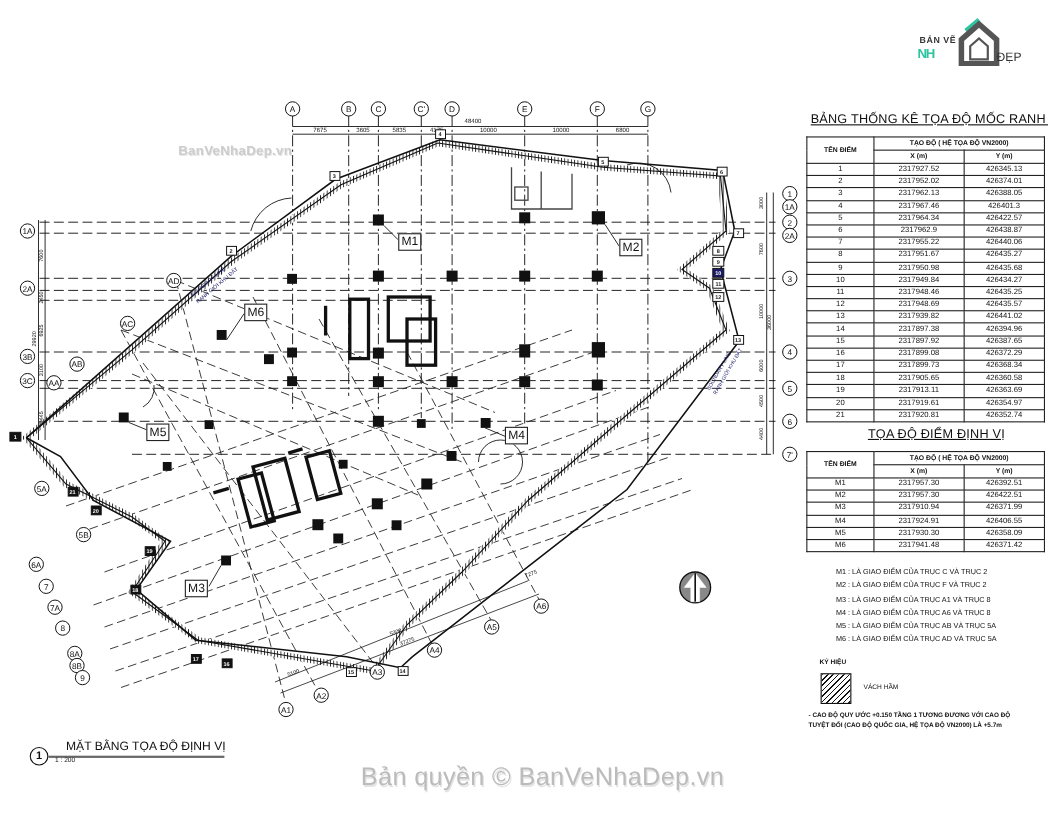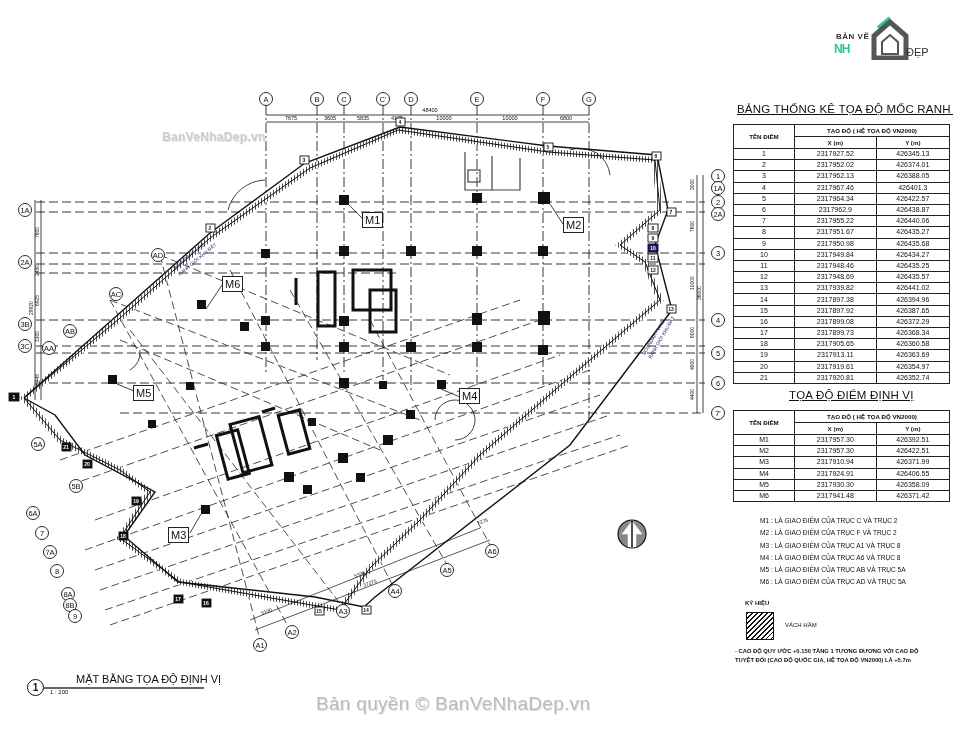--- a/index.html
+++ b/index.html
@@ -14,26 +14,26 @@
   table.coord{position:absolute;border-collapse:collapse;font-size:7px;background:#fff;}
   table.coord td,table.coord th{border:1px solid #222;text-align:center;padding:0;height:10.2px;line-height:10px;font-weight:normal;}
   table.coord th{font-size:6.2px;font-weight:bold;}
   table.coord thead th.h2{height:11px;}
   .notes{position:absolute;left:760px;top:515px;font-size:6.6px;line-height:12.3px;white-space:nowrap;}
   .legend-title{position:absolute;left:745px;top:600px;font-size:6px;font-weight:bold;}
   .hatch{position:absolute;left:746px;top:612px;width:26px;height:26px;border:1px solid #111;
     background:repeating-linear-gradient(135deg,#111 0 1px,#fff 1px 3.5px);}
   .legend-label{position:absolute;left:785px;top:622px;font-size:6px;}
   .footnote{position:absolute;left:735px;top:647px;font-size:5.8px;line-height:9px;font-weight:bold;white-space:nowrap;}
-  .plan-title{position:absolute;left:64px;top:673px;font-size:11px;white-space:nowrap;padding-left:12px;}
+  .plan-title{position:absolute;left:48px;top:673px;font-size:11px;white-space:nowrap;padding-left:12px;}
   .plan-title-line{position:absolute;left:44px;top:687px;width:160px;height:2px;background:#666;}
   .plan-num{position:absolute;left:27px;top:679px;width:15px;height:15px;border:1.5px solid #111;border-radius:50%;font-size:10px;font-weight:bold;text-align:center;line-height:15px;}
   .plan-scale{position:absolute;left:50px;top:689px;font-size:6px;}
   .wm-top{position:absolute;left:162px;top:130px;font-size:12px;color:#bbb;opacity:.75;font-weight:bold;letter-spacing:.3px;text-shadow:1px 1px 0 #ddd;}
-  .wm-bottom{position:absolute;left:316px;top:693px;font-size:19px;color:#bbb;letter-spacing:.3px;text-shadow:1px 1px 0 #e4e4e4;}
+  .wm-bottom{position:absolute;left:328px;top:693px;font-size:23px;color:#bbb;letter-spacing:.3px;text-shadow:1px 1px 0 #e4e4e4;}
   .m-label{position:absolute;border:1px solid #222;background:#fff;font-size:11px;padding:0 2px;line-height:14px;}
   .axis-lbl{font-family:"Liberation Sans",sans-serif;font-size:7.5px;}
 </style>
 </head>
 <body>
 
 <svg id="drawing" viewBox="0 0 953 742" xmlns="http://www.w3.org/2000/svg">
   <defs>
     <pattern id="hatch" patternUnits="userSpaceOnUse" width="3" height="3" patternTransform="rotate(0)">
       <rect width="3" height="3" fill="#fff"></rect>

